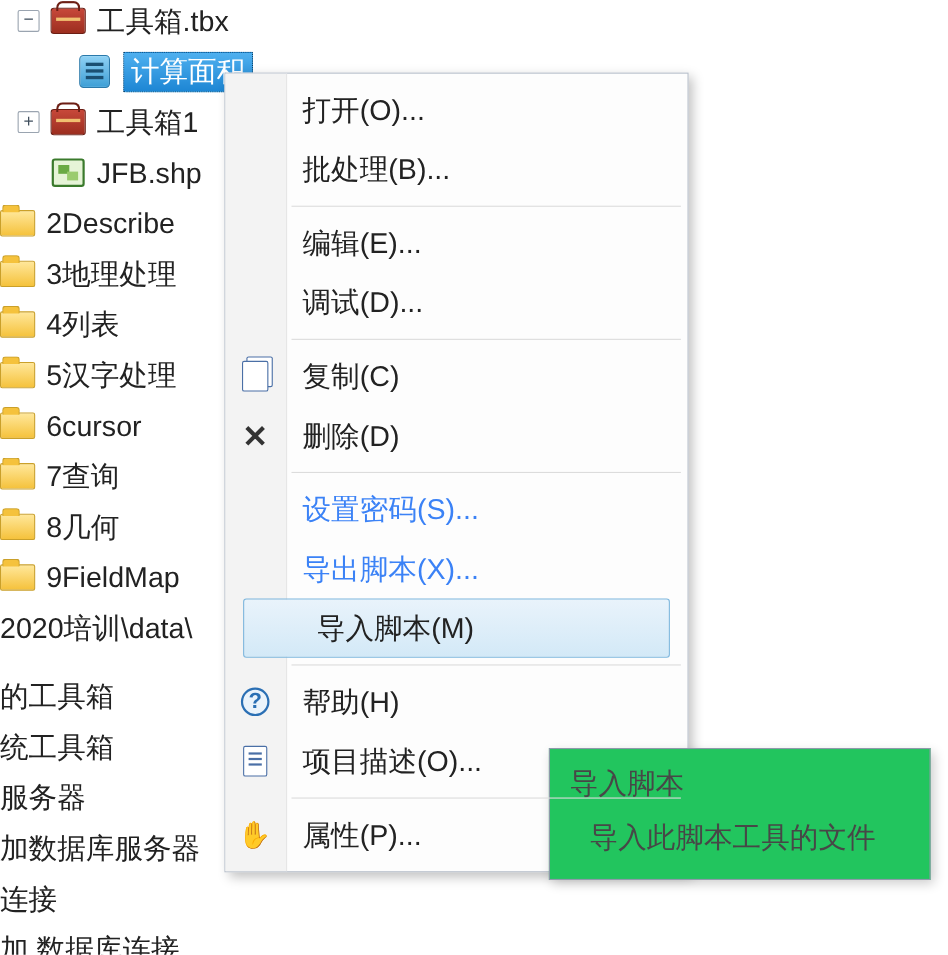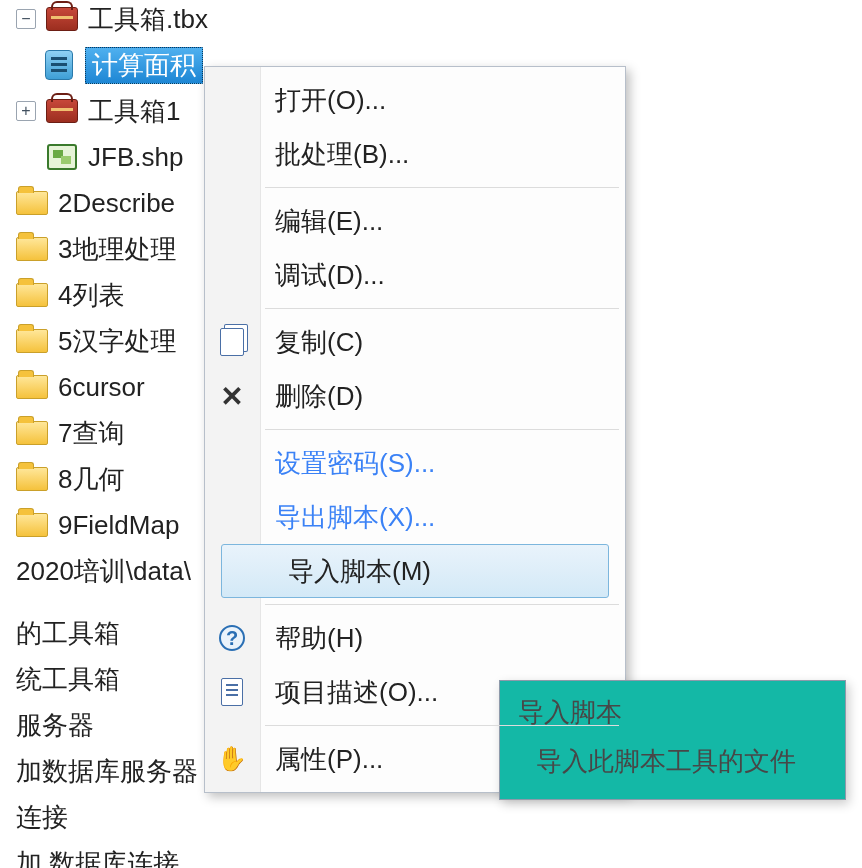--- a/index.html
+++ b/index.html
@@ -129,22 +129,22 @@
 
   .selected-label {
     background: linear-gradient(#4fb0ef,#1d86d4);
     color: #fff;
     border: 1px dotted #0a3a5c;
     padding: 0 6px;
     border-radius: 1px;
   }
 
   .ind0 { padding-left: 16px; }
-  .ind1 { padding-left: 43px; }
-  .ind-none { padding-left: 16px; }
+  .ind1 { padding-left: 70px; }
+  .ind-none { padding-left: 0px; }
 
   
   .ctx-menu {
     position: absolute;
     left: 204px;
     top: 66px;
     width: 422px;
     background: #fdfdfd;
     border: 1px solid #b7bfca;
     box-shadow: 4px 4px 10px rgba(0,0,0,0.25);
@@ -214,21 +214,21 @@
   }
 
   
   .tooltip {
     position: absolute;
     left: 499px;
     top: 680px;
     width: 347px;
     min-height: 120px;
     border: 1px solid #8e99aa;
-    background: #14b8a6;
+    background: #22c55e;
     box-shadow: 3px 4px 10px rgba(0,0,0,0.2);
     padding: 14px 18px 18px 18px;
   }
   .tooltip .tt-title { color: #474747; margin-bottom: 14px; }
   .tooltip .tt-body { color: #474747; padding-left: 18px; }
 
 </style>
 </head>
 <body>
 

